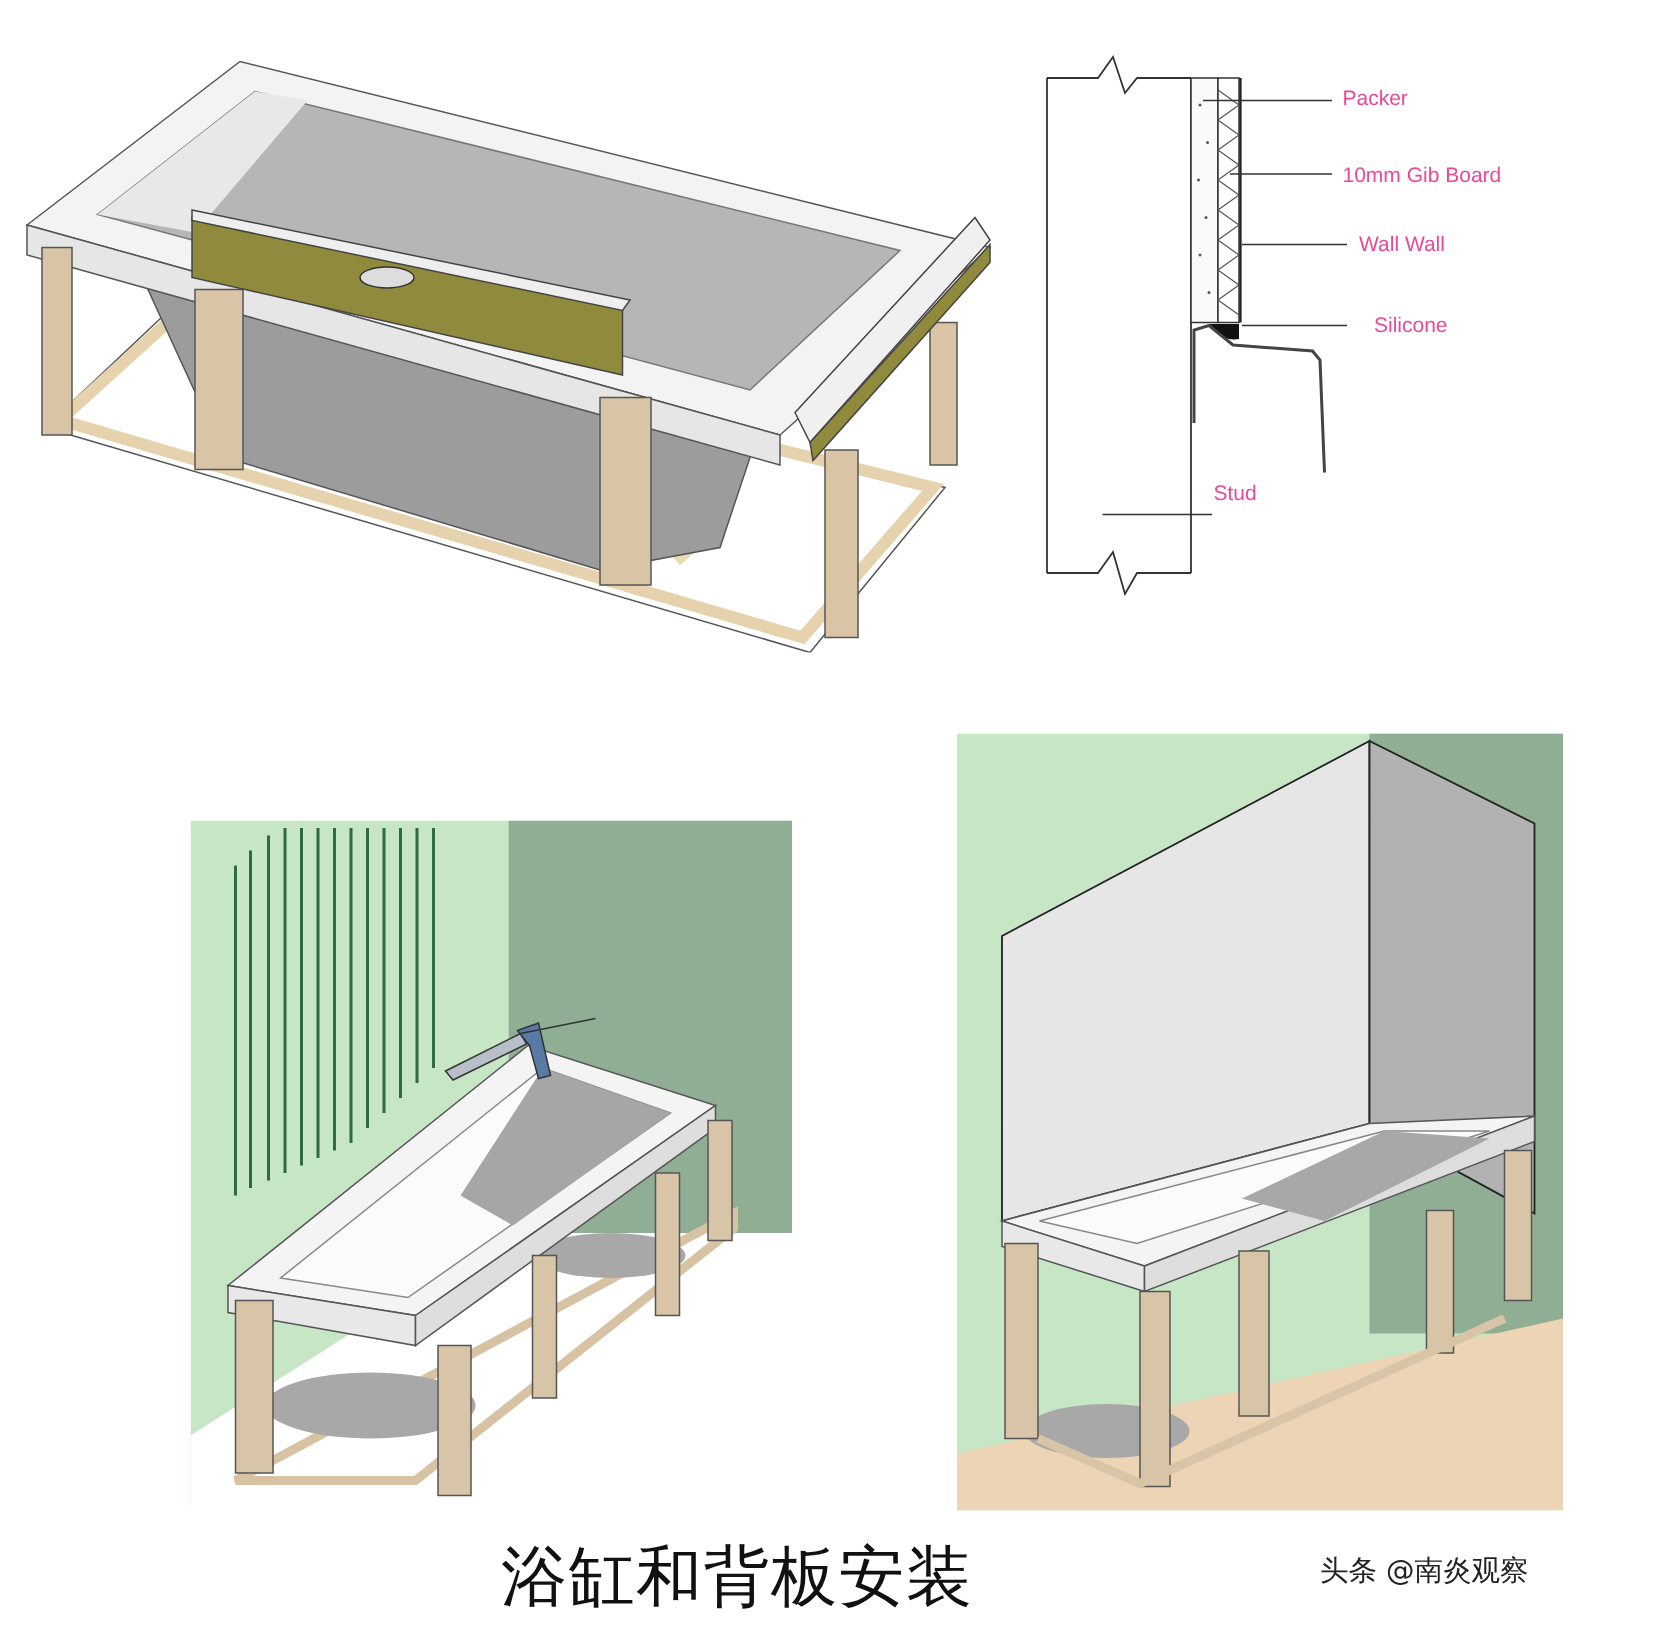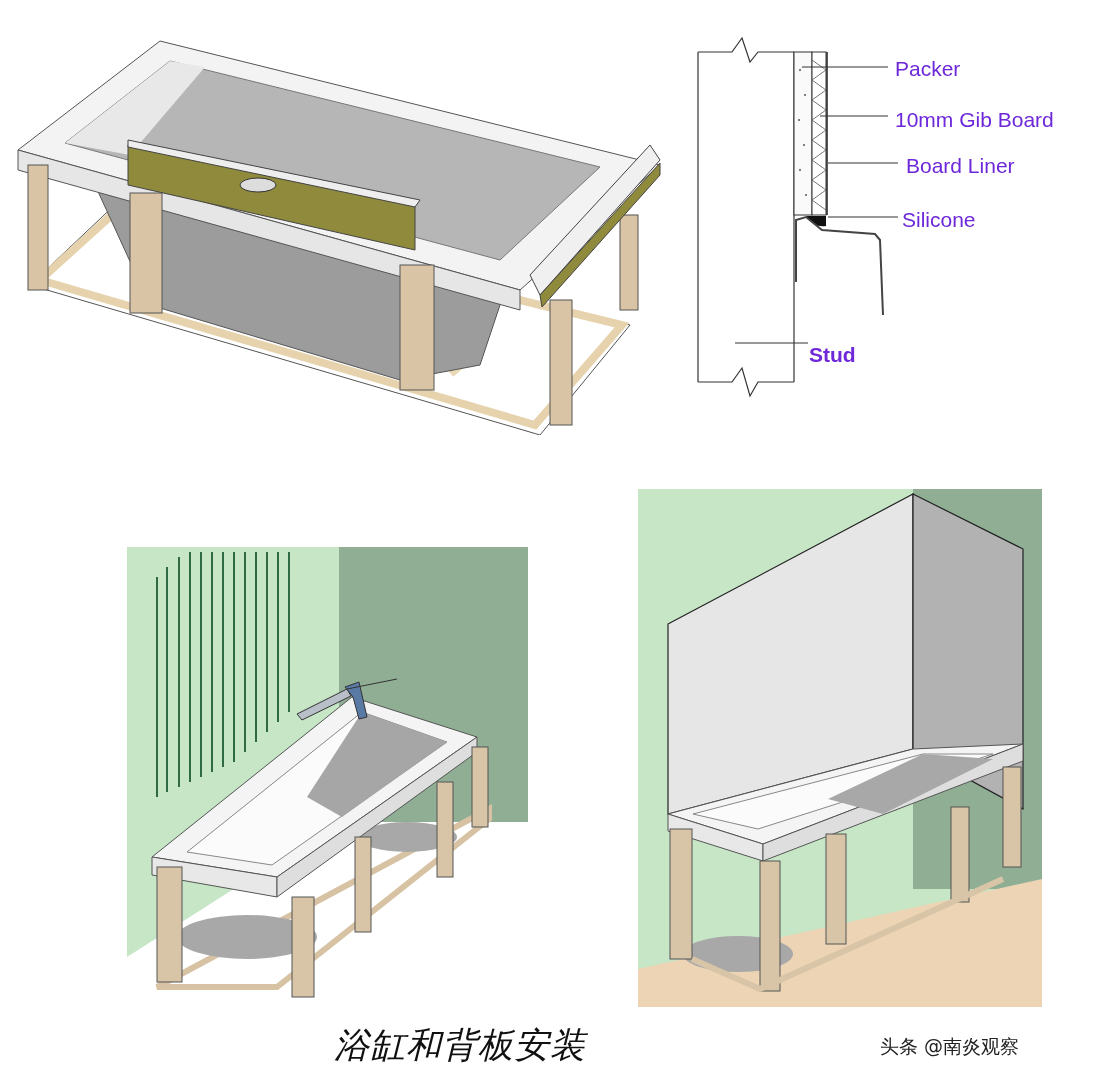--- a/index.html
+++ b/index.html
@@ -1,20 +1,20 @@
 <!DOCTYPE html>
 <html><head>
 <meta charset="utf-8">
 <style>
   html,body{margin:0;padding:0;background:#ffffff;}
   body{width:1116px;height:1090px;position:relative;overflow:hidden;font-family:"Liberation Sans",sans-serif;}
   .panel{position:absolute;}
   svg{display:block;}
-  .label{position:absolute;font-family:"Liberation Sans",sans-serif;font-size:21px;color:#6d28d9;white-space:nowrap;}
-  .caption{position:absolute;left:334px;top:1022px;font-family:"DejaVu Sans",sans-serif;font-size:35px;color:#111;letter-spacing:1px;white-space:nowrap;font-style:italic;}
+  .label{position:absolute;font-family:"Liberation Sans",sans-serif;font-size:14px;color:#ec4899;white-space:nowrap;}
+  .caption{position:absolute;left:334px;top:1022px;font-family:"DejaVu Sans",sans-serif;font-size:44px;color:#111;letter-spacing:1px;white-space:nowrap;}
   .watermark{position:absolute;left:880px;top:1034px;font-family:"DejaVu Sans",sans-serif;font-size:19px;color:#222;white-space:nowrap;}
 </style>
 </head>
 <body>
 
 <div class="panel" style="left:10px;top:35px;width:660px;height:400px;">
   <svg width="660" height="400" viewBox="0 0 660 400">
 
     <polygon points="20,250 530,400 620,290 110,165" fill="none" stroke="#555" stroke-width="1"></polygon>
     <polygon points="30,245 525,390 612,290 115,168" fill="none" stroke="#e6d3ad" stroke-width="8"></polygon>
@@ -83,23 +83,23 @@
     <g stroke="#333" stroke-width="1">
       <line x1="112" y1="37" x2="198" y2="37"></line>
       <line x1="130" y1="86" x2="198" y2="86"></line>
       <line x1="138" y1="133" x2="208" y2="133"></line>
       <line x1="138" y1="187" x2="208" y2="187"></line>
       <line x1="45" y1="313" x2="118" y2="313"></line>
     </g>
   </svg>
   <span class="label" style="left:205px;top:27px;">Packer</span>
   <span class="label" style="left:205px;top:78px;text-align:right;">10mm Gib Board</span>
-  <span class="label" style="left:216px;top:124px;">Board Liner</span>
-  <span class="label" style="left:212px;top:178px;">Silicone</span>
-  <span class="label" style="left:119px;top:313px;font-weight:bold;">Stud</span>
+  <span class="label" style="left:216px;top:124px;">Wall Wall</span>
+  <span class="label" style="left:226px;top:178px;">Silicone</span>
+  <span class="label" style="left:119px;top:290px;">Stud</span>
 </div>
 
 <div class="panel" style="left:127px;top:547px;width:401px;height:457px;">
   <svg width="401" height="457" viewBox="0 0 401 457">
     <rect x="0" y="0" width="401" height="457" fill="#ffffff"></rect>
     <rect x="0" y="0" width="212" height="457" fill="#c6e6c6"></rect>
     <rect x="212" y="0" width="189" height="275" fill="#8fae94"></rect>
     <polygon points="0,410 212,275 401,275 401,457 0,457" fill="#ffffff"></polygon>
     <g stroke="#2f6a44" stroke-width="2">
       <line x1="30" y1="30" x2="30" y2="250"></line>

